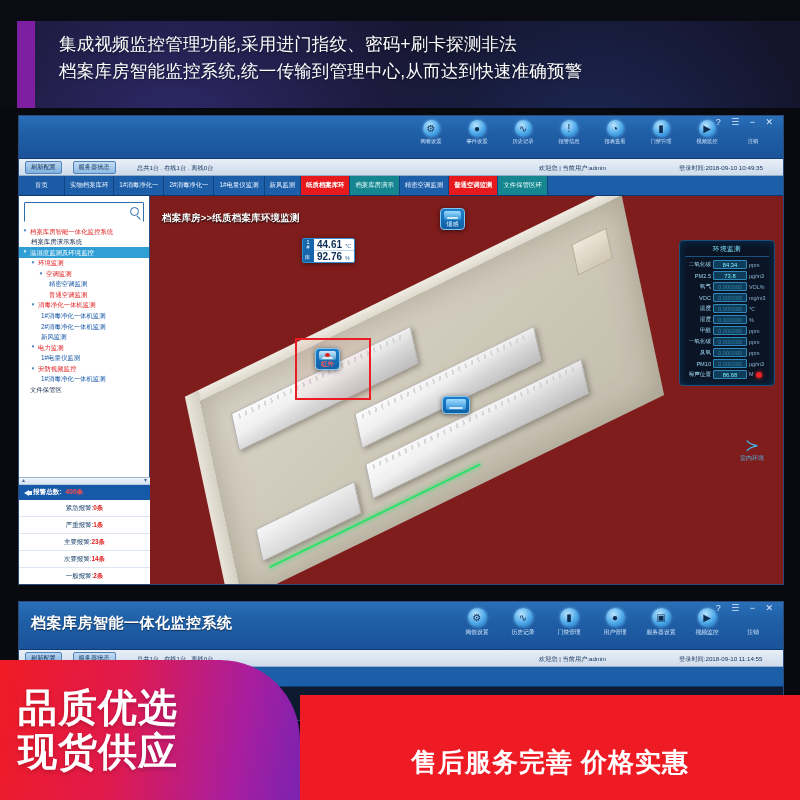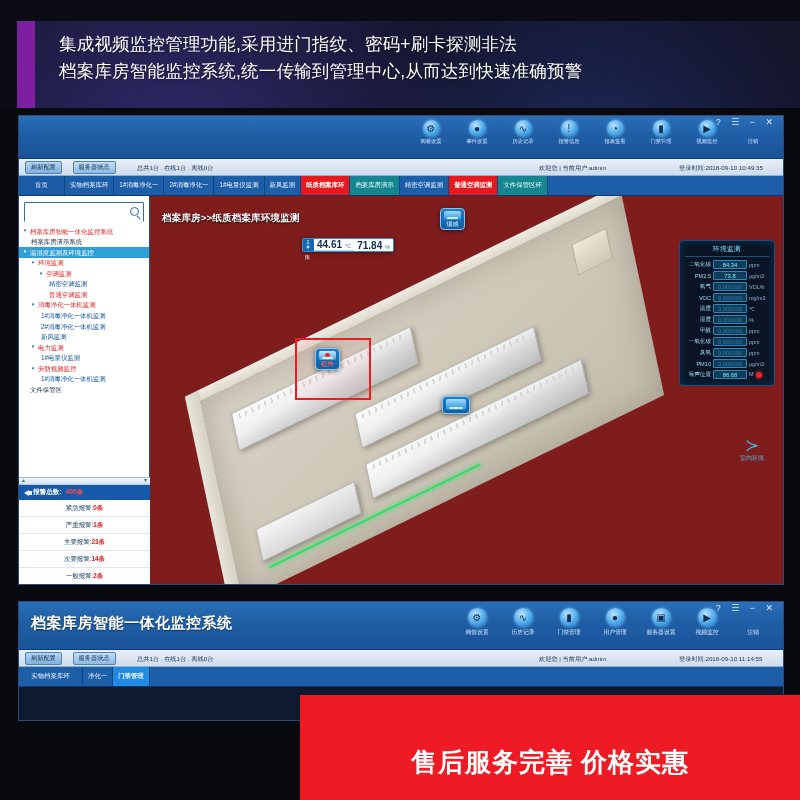--- a/index.html
+++ b/index.html
@@ -279,21 +279,21 @@
   .callout {
     position: absolute; display: flex; align-items: stretch;
     background: #ffffff; border: 1.5px solid #2f8fd0; border-radius: 2px;
     box-shadow: 0 1px 5px rgba(0,0,0,.45);
   }
   .callout .tag {
     background: #1566ad; color: #fff; font-size: 5.4px;
     display: flex; align-items: center; padding: 0 2px;
     writing-mode: vertical-rl; text-orientation: upright; letter-spacing: -1px;
   }
-  .callout .vals { display: flex; flex-direction: row; align-items: center; }
+  .callout .vals { display: flex; flex-direction: column; }
   .callout .vrow {
     display: flex; align-items: baseline; gap: 3px;
     padding: 0 3px; border-bottom: 1px solid #bcd8ee;
   }
   .callout .vrow:last-child { border-bottom: 0; }
   .callout .num { font-size: 10px; color: #0c2d55; font-weight: bold; }
   .callout .unit { font-size: 5.5px; color: #3a6a99; }
 
   
   .envpanel {
@@ -572,21 +572,21 @@
         </div>
 
         <div class="callout" style="left:152px; top:42px;">
           <div class="tag">1#库</div>
           <div class="vals">
             <div class="vrow">
               <span class="num">44.61</span>
               <span class="unit">℃</span>
             </div>
             <div class="vrow">
-              <span class="num">71.84</span>
+              <span class="num">92.76</span>
               <span class="unit">%</span>
             </div>
           </div>
         </div>
 
         <div class="envpanel">
           <div class="env-title">环境监测</div>
 
           <div class="env-row">
             <span class="env-name">二氧化碳</span>
@@ -702,14 +702,18 @@
       <div class="tab" style="min-width:64px">实物档案库环</div>
       <div class="tab">净化一</div>
       <div class="tab" style="background:#1f8ae0;font-weight:bold">门禁管理</div>
       <div class="spacer"></div>
     </div>
   </div>
 
   <div class="promo-right">
     <span>售后服务完善 价格实惠</span>
   </div>
+  <div class="promo-left">
+    <div>品质优选</div>
+    <div>现货供应</div>
+  </div>
 
 </div>
 
 </body></html>

